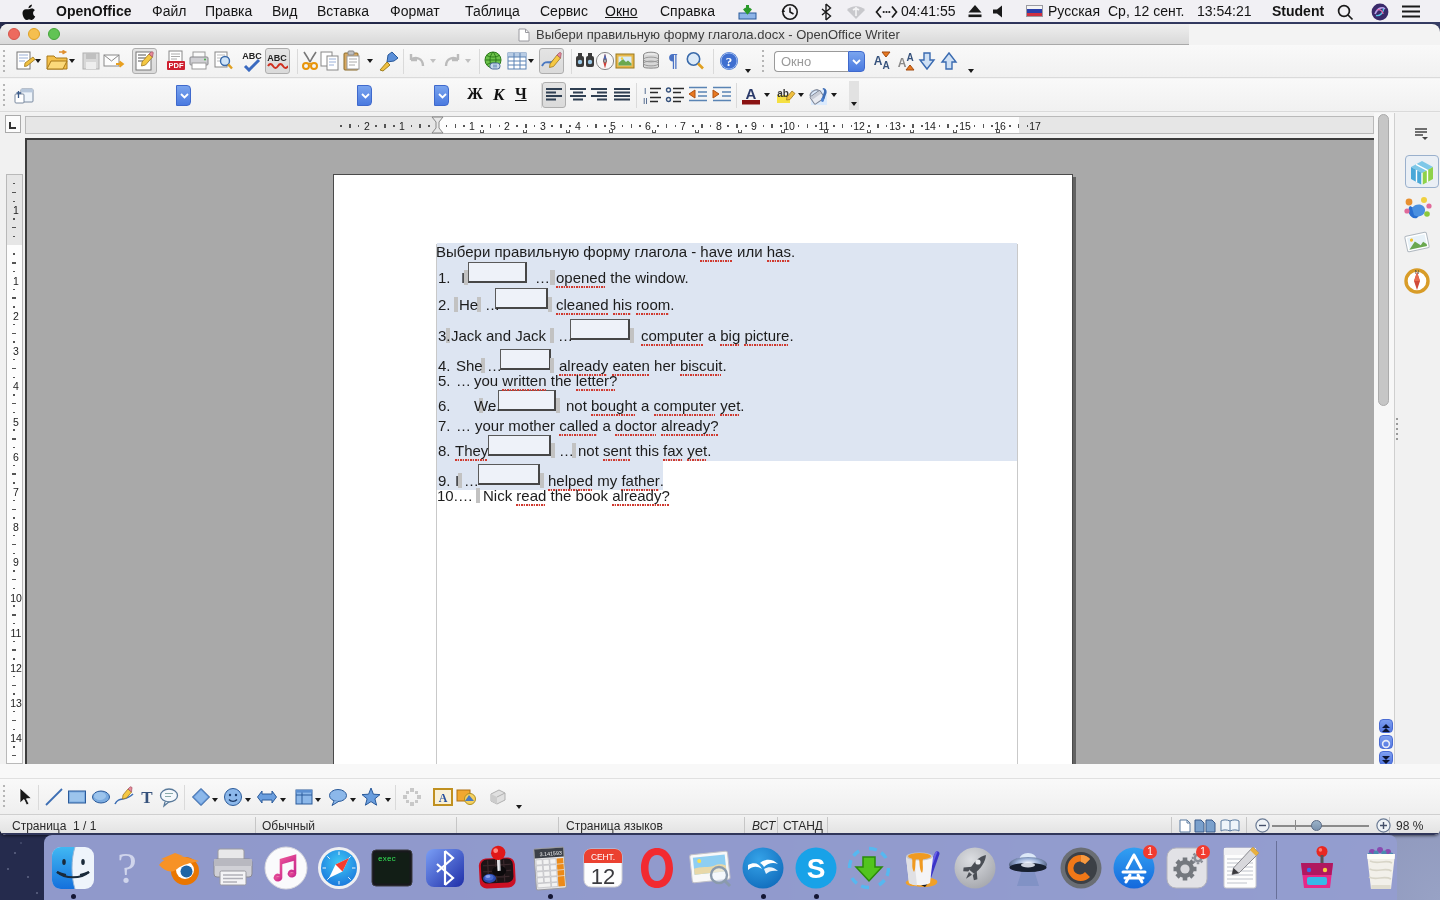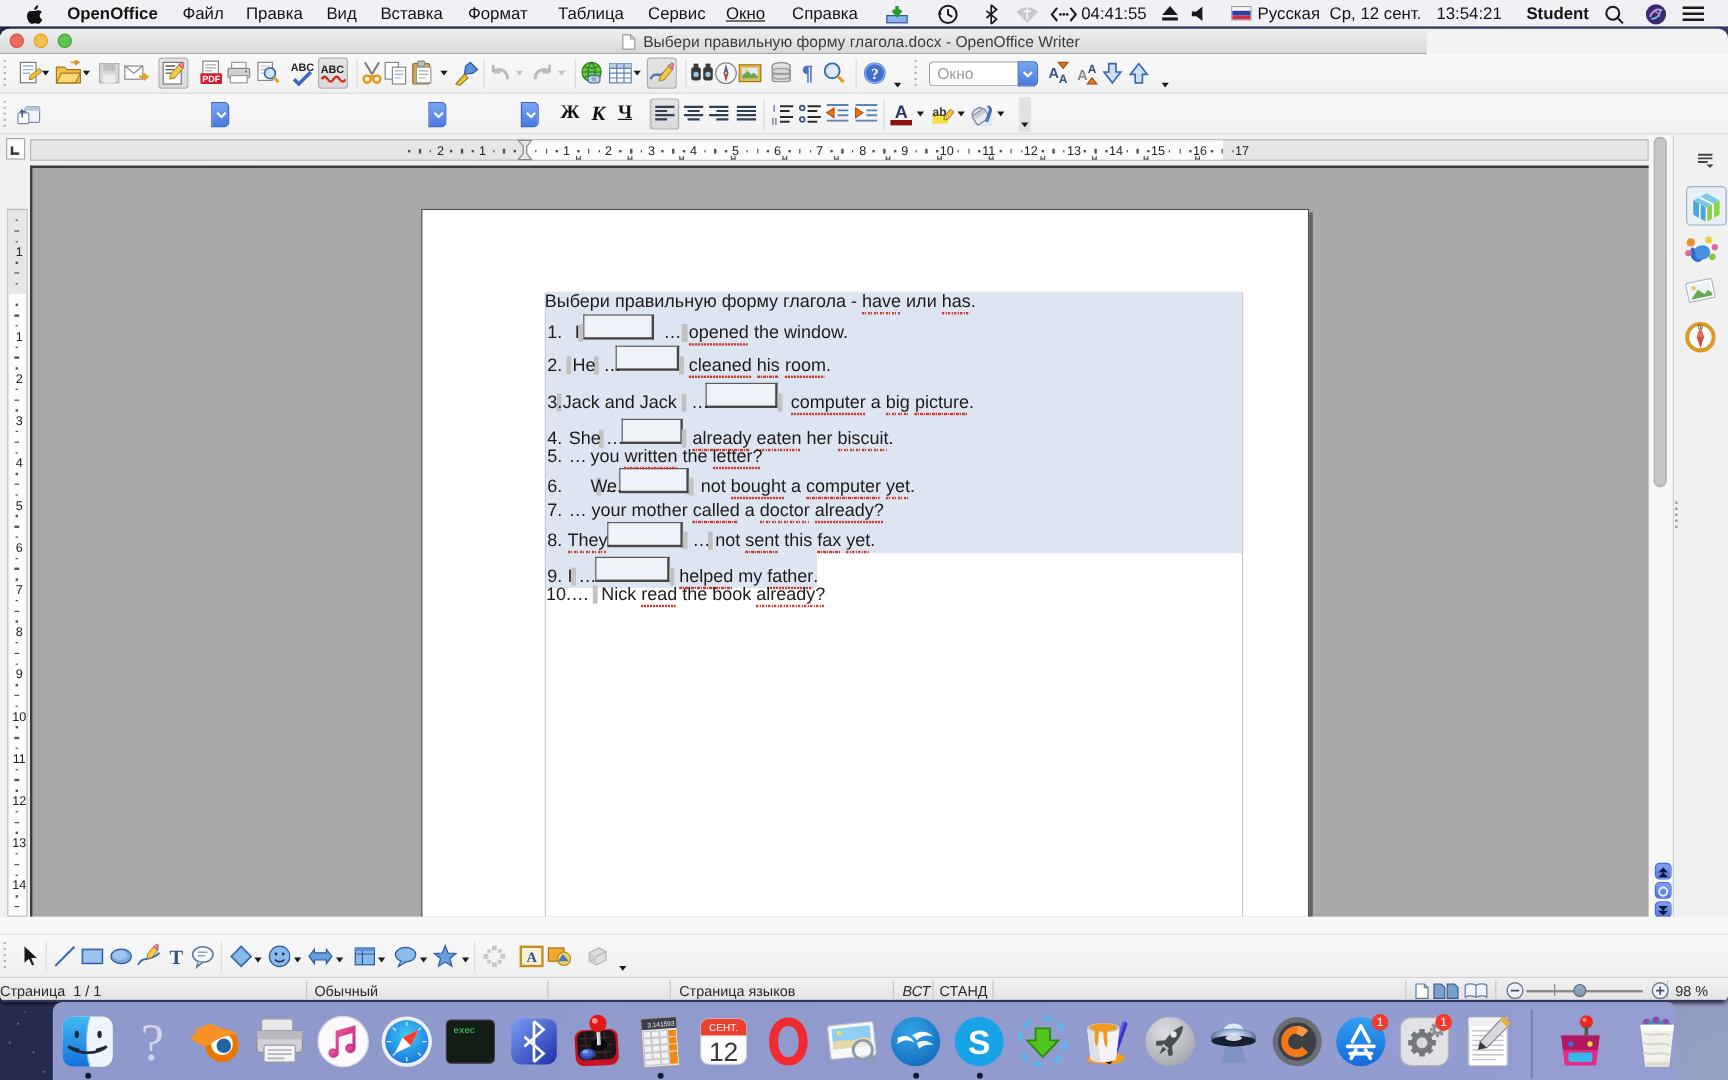--- a/index.html
+++ b/index.html
@@ -23,21 +23,21 @@
 
 #rulerrow { position:absolute; left:0; top:89px; width:1440px; height:25px; background:#f1f1f1; }
 #hruler { position:absolute; left:25px; top:3px; width:1349px; height:18px; background:#e6e6e6; border:1px solid #b9b9b9; font-size:10.5px; color:#222; }
 #hrwhite { position:absolute; left:412px; top:0; width:581px; height:16px; background:#fdfdfd; }
 
 #docarea { position:absolute; left:0; top:114px; width:1440px; height:626px; background:#f1f1f1; }
 #vruler { position:absolute; left:5px; top:0px; width:19px; height:626px; background:#f1f1f1; font-size:10.5px; color:#222; }
 #vrband { position:absolute; left:1px; top:36px; width:17px; height:590px; background:#fdfdfd; border:1px solid #b9b9b9; }
 #vrmarg { position:absolute; left:1px; top:0px; width:15px; height:70px; background:#e6e6e6; }
 #canvas { position:absolute; left:25px; top:0; width:1349px; height:626px; background:#a9a9a9; border-top:2px solid #3c3c3c; border-left:2px solid #3c3c3c; overflow:hidden; }
-#page { position:absolute; left:306px; top:34px; width:740px; height:600px; background:#fff; border:1px solid #4a4a4a; box-shadow:3px 3px 0 rgba(60,60,60,.65);margin-left:18px; }
+#page { position:absolute; left:306px; top:34px; width:740px; height:600px; background:#fff; border:1px solid #4a4a4a; box-shadow:3px 3px 0 rgba(60,60,60,.65); }
 
 #scroll { position:absolute; left:1374px; top:89px; width:20px; height:652px; background:#f7f7f7; }
 #sbthumb { position:absolute; left:4px; top:1px; width:11px; height:292px; background:#c6c6c6; border:1px solid #ababab; border-radius:6px; }
 #sidebar { position:absolute; left:1394px; top:89px; width:46px; height:652px; background:#f1f1f1; border-left:1px solid #cfcfcf; }
 .navbtn { position:absolute; left:5px; width:14px; height:14px; border-radius:4px; background:linear-gradient(#7e9ff0,#5377e0); border:1px solid #4a6cd4; color:#0a1a3a; }
 .sbicon { position:absolute; left:7px; width:30px; height:30px; }
 
 #hscroll { position:absolute; left:0; top:740px; width:1440px; height:14px; background:#f8f8f8; }
 #drawbar { position:absolute; left:0; top:754px; width:1440px; height:36px; background:linear-gradient(#f9f9f9,#efefef); border-top:1px solid #e0e0e0; }
 #statusbar { position:absolute; left:0; top:790px; width:1440px; height:19px; background:linear-gradient(#f2f2f2,#e3e3e3); border-top:1px solid #cfcfcf; font-size:12px; color:#2a2a2a; }
@@ -806,21 +806,21 @@
       </svg>
     <svg class="t1i" style="left:487px;top:7px;" viewBox="0 0 22 22">
         <path d="M4 8 L12 4 L18 7 L18 14 L10 18 L4 15 Z" fill="#e0e0e0" stroke="#b0b0b0"></path>
         <path d="M4 8 L10 11 L10 18 L4 15 Z" fill="#cccccc"></path>
         <path d="M10 11 L18 7" stroke="#b0b0b0"></path>
       </svg>
     <div class="dd" style="left:516px;top:26px;"></div>
   </div>
   <div style="position:absolute;left:0;top:809px;width:1440px;height:2px;background:#30365a;"></div>
     <div id="statusbar">
-    <span style="left:0;">Страница&nbsp;&nbsp;1 / 1</span>
+    <span style="left:12px;">Страница&nbsp;&nbsp;1 / 1</span>
     <span style="left:262px;">Обычный</span>
     <span style="left:566px;">Страница языков</span>
     <span style="left:752px;font-style:italic;">ВСТ</span>
     <span style="left:783px;">СТАНД</span>
     <span style="left:1396px;">98 %</span>
     <i class="ssep" style="left:255px;"></i>
       <i class="ssep" style="left:456px;"></i>
       <i class="ssep" style="left:558px;"></i>
     <i class="ssep" style="left:744px;"></i>
       <i class="ssep" style="left:777px;"></i>

